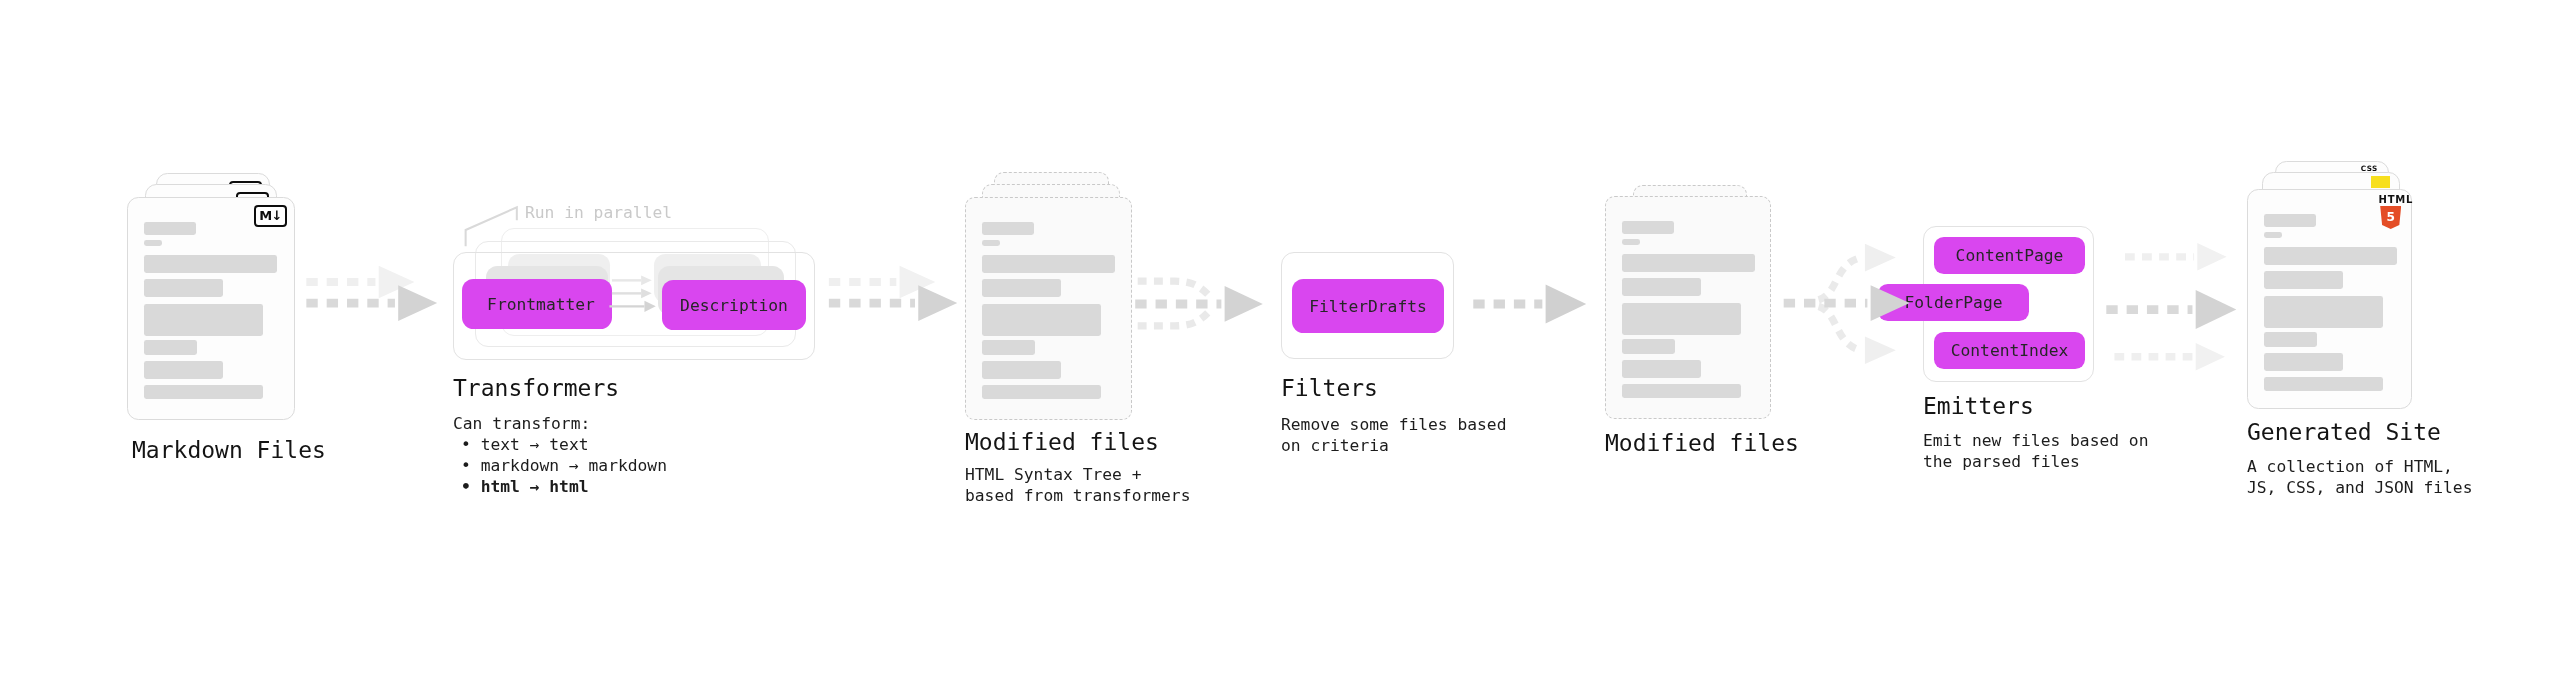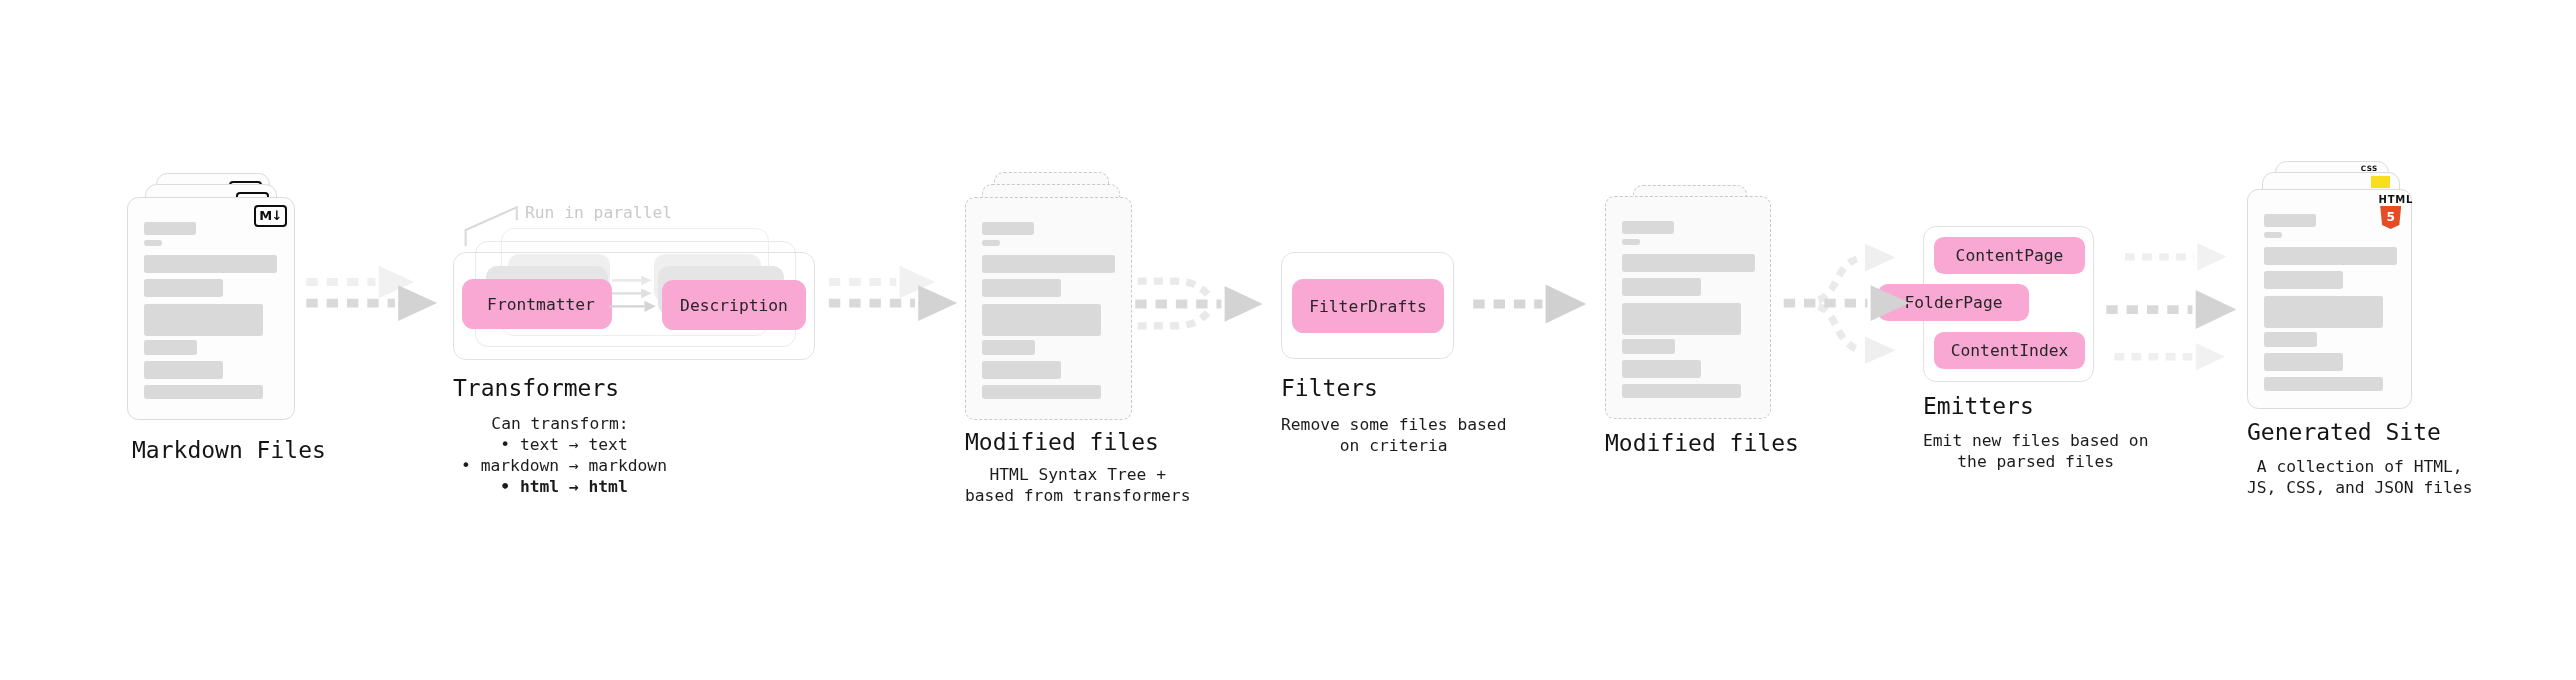--- a/index.html
+++ b/index.html
@@ -9,27 +9,27 @@
   }
   #flow-svg{position:absolute;left:0;top:0;z-index:6;pointer-events:none;}
 
   
   .doc{position:absolute;background:#fdfdfd;border:1.6px solid #dbdbdb;border-radius:11.4px;box-sizing:border-box;}
   .doc.dashed{background:#fafafa;border:1.6px dashed #c9c9c9;border-radius:9.8px;}
   .bar{position:absolute;background:#d9d9d9;border-radius:2.4px;}
 
   
   .gbox{position:absolute;border-radius:13px;box-sizing:border-box;background:transparent;}
-  .pill{position:absolute;background:#f9a8d4;border-radius:11.4px;display:flex;align-items:center;justify-content:center;
+  .pill{position:absolute;background:#d946ef;border-radius:11.4px;display:flex;align-items:center;justify-content:center;
         font-size:16.3px;color:#262626;white-space:nowrap;}
   .ghost-pill{position:absolute;border-radius:11.4px;}
 
   
   .title{position:absolute;font-size:23px;line-height:24.4px;color:#141414;white-space:nowrap;z-index:4;}
-  .desc{position:absolute;font-size:16.3px;line-height:21px;color:#1c1c1c;white-space:nowrap;z-index:4;text-align:center;}
+  .desc{position:absolute;font-size:16.3px;line-height:21px;color:#1c1c1c;white-space:nowrap;z-index:4;}
   .desc div{white-space:nowrap;}
   .annotation{position:absolute;font-size:16.3px;color:#c9c9c9;white-space:nowrap;z-index:4;}
 
   
   .md-badge{position:absolute;top:6.5px;right:7.3px;width:32.5px;height:22px;background:#ffffff;border:2.4px solid #0d0d0d;
             border-radius:4.1px;box-sizing:border-box;display:flex;align-items:center;justify-content:center;
             font-family:"DejaVu Sans",sans-serif;font-weight:bold;font-size:13px;letter-spacing:-0.8px;color:#0d0d0d;}
   .html5-badge{position:absolute;top:4.1px;right:8.1px;width:24.4px;text-align:center;}
   .html5-word{font-family:"DejaVu Sans",sans-serif;font-weight:bold;font-size:10px;letter-spacing:0.8px;color:#111;}
   .html5-shield{width:21px;height:23px;margin:0.8px auto 0;clip-path:polygon(0 0,100% 0,91% 83%,50% 100%,9% 83%);

